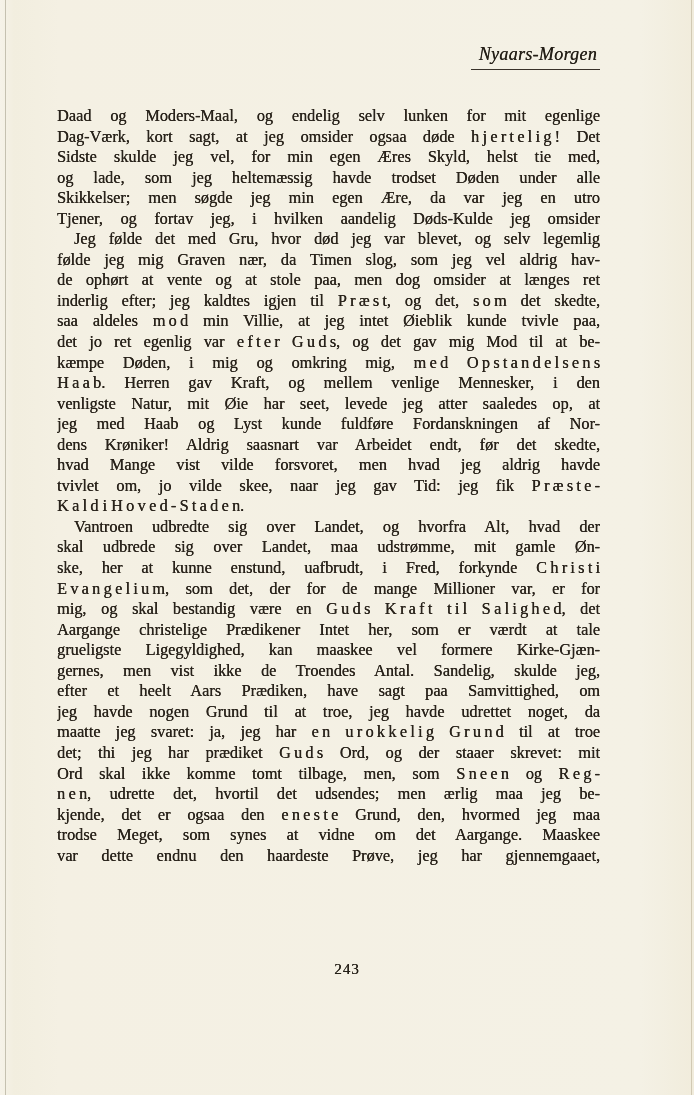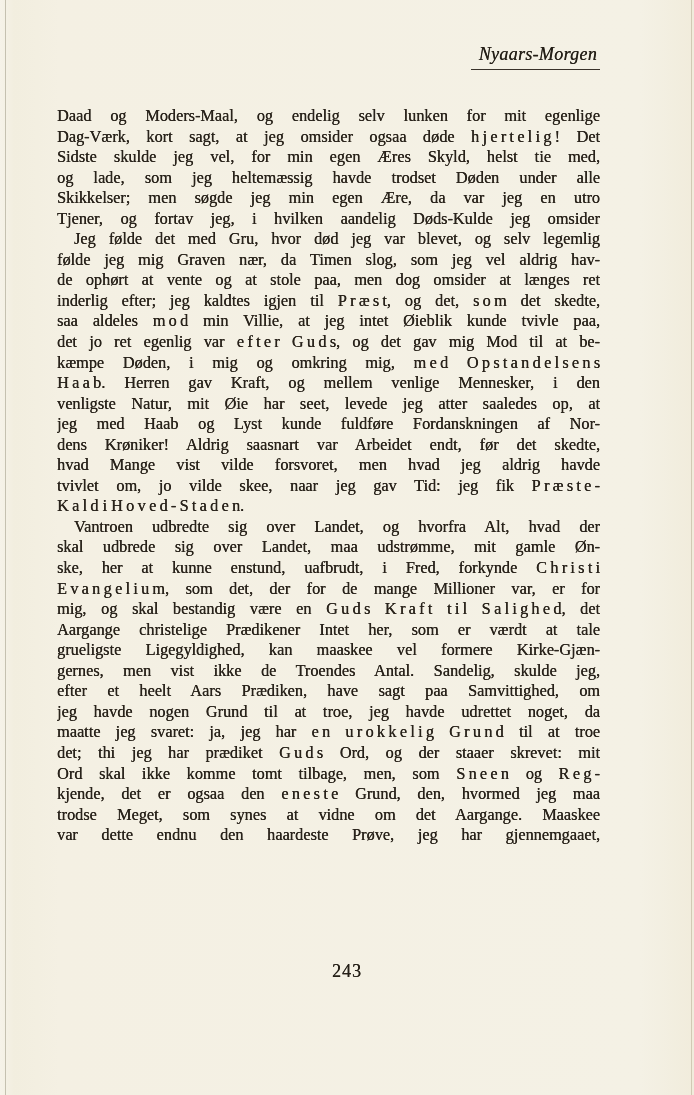--- a/index.html
+++ b/index.html
@@ -66,21 +66,21 @@
     overflow: hidden;
   }
   .line.short { text-align-last: left; }
   .para.indent .line:first-child { text-indent: 17px; }
   .page-number {
     position: absolute;
     top: 961px;
     left: 0;
     width: 100%;
     text-align: center;
-    font-size: 18px;
+    font-size: 15px;
     letter-spacing: 1px;
     color: #241f17;
     text-shadow: 0.2px 0 0 currentColor;
   }
 </style>
 </head>
 <body>
 
 <div class="page">
   <div class="page-crease"></div>
@@ -120,20 +120,21 @@
         <div class="line">E v a n g e l i u m, som det, der for de mange Millioner var, er for</div>
         <div class="line">mig, og skal bestandig være en G u d s K r a f t t i l S a l i g h e d, det</div>
         <div class="line">Aargange christelige Prædikener Intet her, som er værdt at tale</div>
         <div class="line">grueligste Ligegyldighed, kan maaskee vel formere Kirke-Gjæn-</div>
         <div class="line">gernes, men vist ikke de Troendes Antal. Sandelig, skulde jeg,</div>
         <div class="line">efter et heelt Aars Prædiken, have sagt paa Samvittighed, om</div>
         <div class="line">jeg havde nogen Grund til at troe, jeg havde udrettet noget, da</div>
         <div class="line">maatte jeg svaret: ja, jeg har e n u r o k k e l i g G r u n d til at troe</div>
         <div class="line">det; thi jeg har prædiket G u d s Ord, og der staaer skrevet: mit</div>
         <div class="line">Ord skal ikke komme tomt tilbage, men, som S n e e n og R e g -</div>
+        <div class="line">n e n, udrette det, hvortil det udsendes; men ærlig maa jeg be-</div>
         <div class="line">kjende, det er ogsaa den e n e s t e Grund, den, hvormed jeg maa</div>
         <div class="line">trodse Meget, som synes at vidne om det Aargange. Maaskee</div>
         <div class="line">var dette endnu den haardeste Prøve, jeg har gjennemgaaet,</div>
       </div>
     </div>
 
   <div class="page-number">243</div>
 </div>
 
 </body></html>

